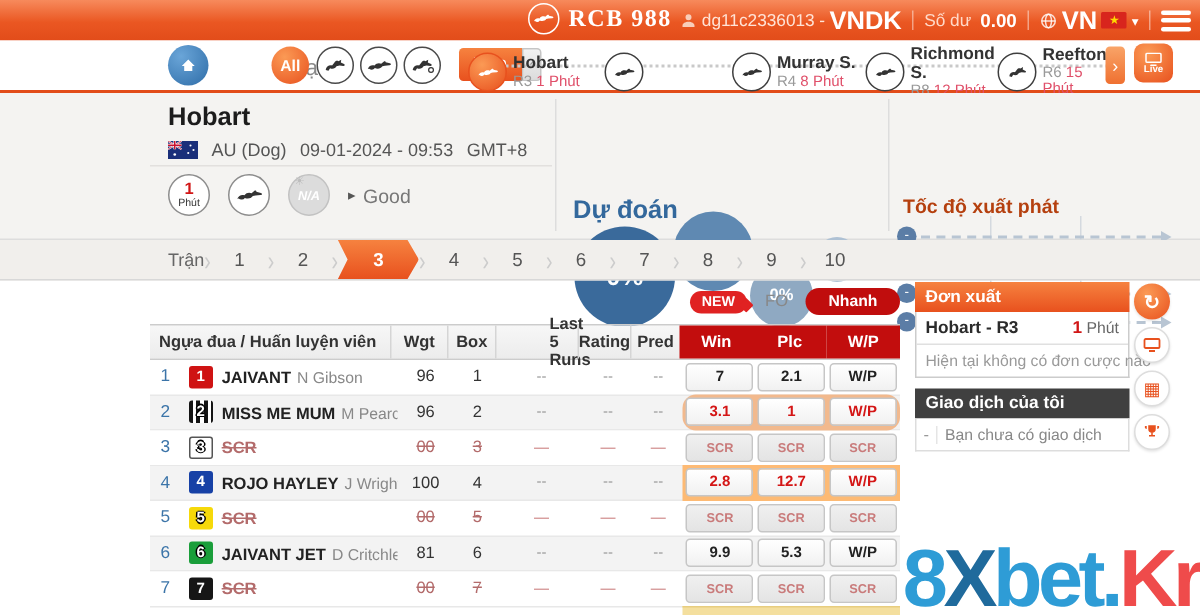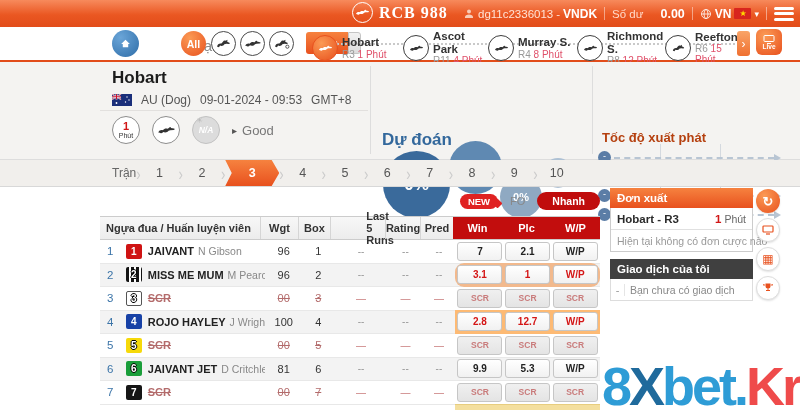--- a/index.html
+++ b/index.html
@@ -8,22 +8,22 @@
   
   .topbar{position:absolute;left:0;top:0;width:800px;height:27px;
           background:linear-gradient(#f78a5c,#ea5722 55%,#e24c1a);}
   .logo{position:absolute;left:352px;top:2px;display:flex;align-items:center;gap:6px;color:#fff;}
   .logo-circle{width:21px;height:21px;border:1.5px solid #fff;border-radius:50%;
                display:flex;align-items:center;justify-content:center;box-sizing:border-box;}
   .logo-text{font-family:"Liberation Serif",serif;font-size:16px;font-weight:700;letter-spacing:1px;}
   .topbar-right{position:absolute;right:6px;top:0;height:27px;display:flex;align-items:center;gap:7px;color:#fff;}
   .tb-sep{width:1px;height:13px;background:rgba(255,255,255,.45);}
   .tb-user{font-size:11.5px;color:#ffe3d6;display:flex;gap:3px;align-items:center;cursor:pointer;}
-  .tb-user b{color:#fff;font-size:12px;}
-  .tb-balance{font-size:11.5px;color:#ffd9c8;display:flex;gap:17px;align-items:center;text-align:center;}
+  .tb-user b{color:#fff;font-size:17px;}
+  .tb-balance{font-size:11.5px;color:#ffd9c8;display:flex;gap:6px;align-items:center;text-align:center;}
   .tb-balance b{color:#fff;font-size:12.5px;}
   .vn-flag{width:17px;height:11px;background:#d8251d;display:inline-flex;align-items:center;justify-content:center;
            color:#ffd900;font-size:8px;line-height:1;border-radius:1px;}
   .caret{font-size:9px;color:#fff;}
   .burger{width:20px;height:14px;display:flex;flex-direction:column;justify-content:space-between;cursor:pointer;}
   .burger i{display:block;height:3px;background:#fff;border-radius:2px;}
   
   .navrow{position:absolute;left:0;top:27px;width:800px;height:33px;background:#fff;border-bottom:2px solid #e24c1a;box-sizing:content-box;}
   .home-btn{position:absolute;left:112px;top:3px;width:27px;height:27px;border-radius:50%;cursor:pointer;
             background:radial-gradient(circle at 32% 28%,#6aa5d8,#2e6da8);display:flex;align-items:center;justify-content:center;}
@@ -264,24 +264,20 @@
             <span class="race-name">Hobart</span>
             <span class="race-sub"><span class="race-no">R3</span> <span class="race-time">1 Phút</span></span>
           </span>
         </div>
         <div class="race-item" style="width: 85px;">
           <span class="race-ic ">
             <svg width="15" height="9" viewBox="0 0 32 18">
               <path fill="#333" d="M2 12.5C3.5 8.5 7 7.5 10 8.5c2-3 5.5-3.5 8-2.3l3-2.4c1-1 2.6-.6 2.4.8l5.1 1.2c2 .5 1.5 2.2-.5 2.4l-5.5.4-3 .8c-2 3.1-6.5 3.4-9 2a5 5 0 0 1-7 .8z"></path>
             </svg>
           </span>
-          <span class="race-txt">
-            <span class="race-name">Ascot Park</span>
-            <span class="race-sub"><span class="race-no">R11</span> <span class="race-time">4 Phút</span></span>
-          </span>
         </div>
         <div class="race-item" style="width: 89px;">
           <span class="race-ic ">
             <svg width="15" height="9" viewBox="0 0 32 18">
               <path fill="#333" d="M2 12.5C3.5 8.5 7 7.5 10 8.5c2-3 5.5-3.5 8-2.3l3-2.4c1-1 2.6-.6 2.4.8l5.1 1.2c2 .5 1.5 2.2-.5 2.4l-5.5.4-3 .8c-2 3.1-6.5 3.4-9 2a5 5 0 0 1-7 .8z"></path>
             </svg>
           </span>
           <span class="race-txt">
             <span class="race-name">Murray S.</span>
             <span class="race-sub"><span class="race-no">R4</span> <span class="race-time">8 Phút</span></span>

